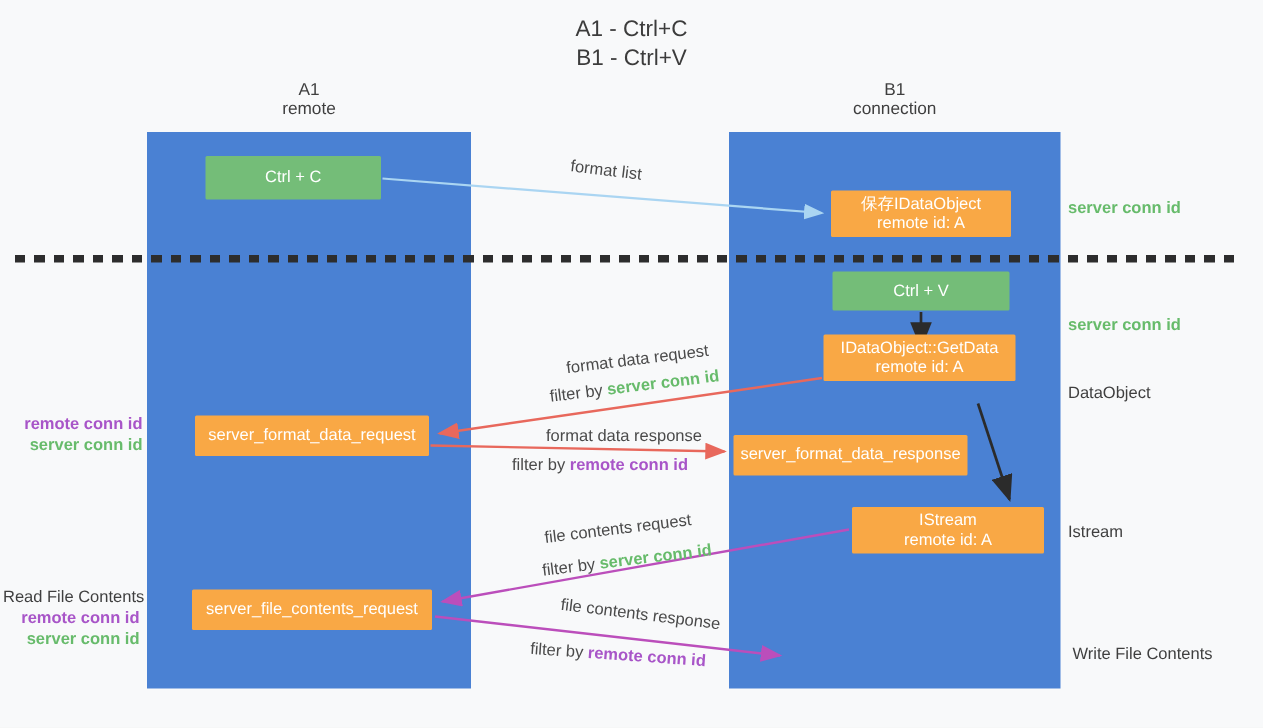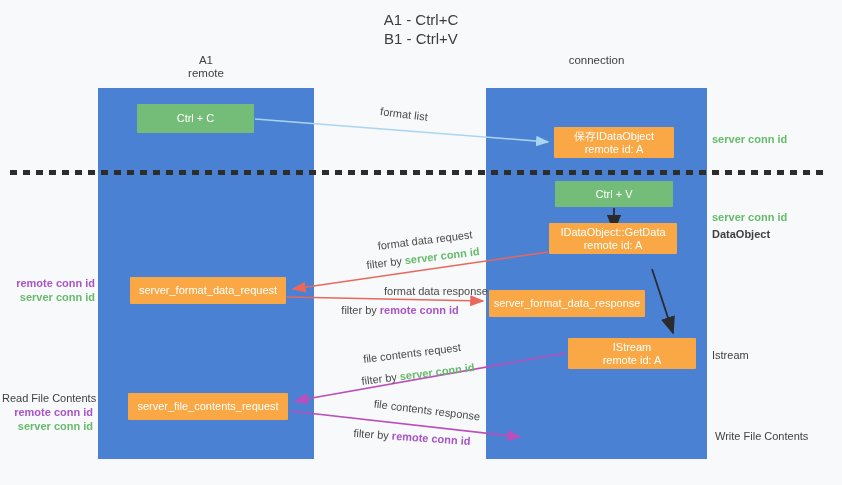--- a/index.html
+++ b/index.html
@@ -59,20 +59,21 @@
   <div class="title">
     <div>A1 - Ctrl+C</div>
     <div>B1 - Ctrl+V</div>
   </div>
 
   <div class="col-header" style="left:98px;width:216px;">
     <div>A1</div>
     <div>remote</div>
   </div>
   <div class="col-header" style="left:486px;width:221px;">
+    <div>B1</div>
     <div>connection</div>
   </div>
 
   <div class="column" style="left:98px;width:216px;"></div>
   <div class="column" style="left:486px;width:221px;"></div>
 
   <div class="dashline"></div>
 
   <svg class="overlay" width="842" height="485" viewBox="0 0 842 485">
     <defs>
@@ -132,21 +133,21 @@
   <div class="box orange" style="left:128px;top:393px;width:160px;height:27px;">
     <div>server_file_contents_request</div>
   </div>
 
 
   <div class="mid-label" style="left:404px;top:114px;transform:translate(-50%,-50%) rotate(7deg);">format list</div>
 
   <div class="mid-label" style="left:425px;top:240px;transform:translate(-50%,-50%) rotate(-7deg);">format data request</div>
   <div class="mid-label" style="left:423px;top:258px;transform:translate(-50%,-50%) rotate(-7deg);"><span>filter by </span><span class="conn-green">server conn id</span></div>
 
-  <div class="mid-label" style="left:416px;top:291px;transform:translate(-50%,-50%);margin-left:20px;">format data response</div>
+  <div class="mid-label" style="left:416px;top:291px;transform:translate(-50%,-50%);">format data response</div>
   <div class="mid-label" style="left:400px;top:310px;transform:translate(-50%,-50%);"><span>filter by </span><span class="conn-purple">remote conn id</span></div>
 
   <div class="mid-label" style="left:412px;top:353px;transform:translate(-50%,-50%) rotate(-7deg);">file contents request</div>
   <div class="mid-label" style="left:418px;top:374px;transform:translate(-50%,-50%) rotate(-7deg);"><span>filter by </span><span class="conn-green">server conn id</span></div>
 
   <div class="mid-label" style="left:427px;top:410px;transform:translate(-50%,-50%) rotate(7deg);">file contents response</div>
   <div class="mid-label" style="left:412px;top:437px;transform:translate(-50%,-50%) rotate(4deg);"><span>filter by </span><span class="conn-purple">remote conn id</span></div>
 
   <div class="side-label right-align lh14" style="left:6px;top:276px;width:89px;">
     <div class="conn-purple">remote conn id</div>
@@ -154,17 +155,17 @@
   </div>
 
   <div class="side-label right-align lh14" style="left:2px;top:391px;width:91px;">
     <div class="plain">Read File Contents</div>
     <div class="conn-purple">remote conn id</div>
     <div class="conn-green">server conn id</div>
   </div>
 
   <div class="side-label conn-green" style="left:712px;top:133px;">server conn id</div>
   <div class="side-label conn-green" style="left:712px;top:211px;">server conn id</div>
-  <div class="side-label plain" style="left:712px;top:228px;font-weight:bold;">DataObject</div>
+  <div class="side-label plain" style="left:712px;top:256px;">DataObject</div>
   <div class="side-label plain" style="left:712px;top:349px;">Istream</div>
   <div class="side-label plain" style="left:715px;top:430px;">Write File Contents</div>
 
 </div>
 
 </body></html>

